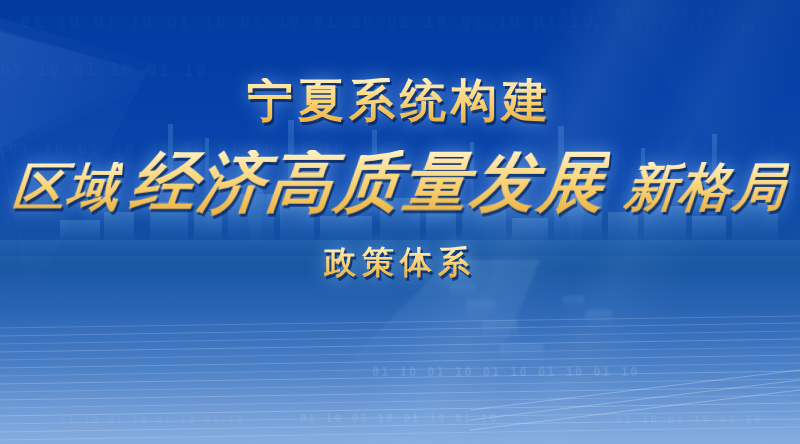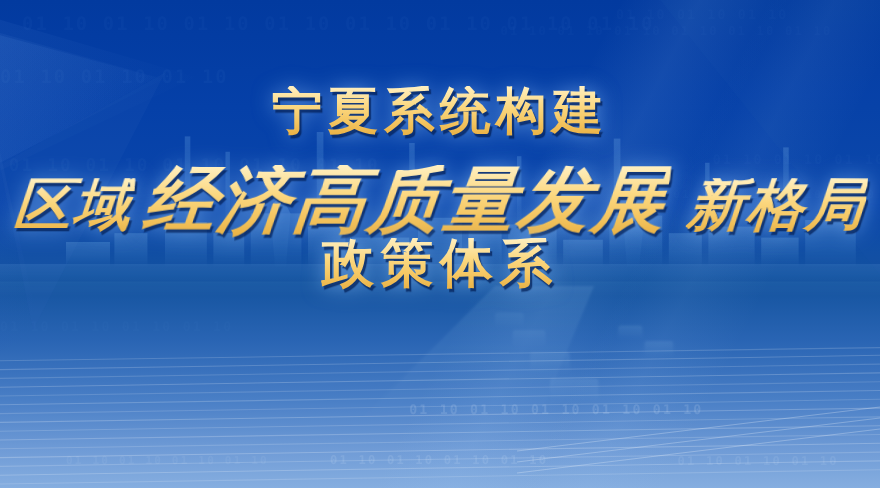--- a/index.html
+++ b/index.html
@@ -147,23 +147,24 @@
     line-height: 1;
     letter-spacing: 2px;
     font-style: italic;
     margin: 0 10px;
     transform: skewX(-6deg);
   }
   .line2-c { margin-left: 8px; font-style: italic; transform: skewX(-5deg); }
   .line2-a { font-style: italic; transform: skewX(-5deg); }
 
   .line3 {
-    font-size: 48px;
+    font-size: 32px;
     line-height: 1;
     letter-spacing: 6px;
+    margin-top: 30px;
   }
 </style>
 </head>
 <body>
 
 <div id="banner">
 
   <div class="bg-base"></div>
 
   <div class="wedge-layer">

